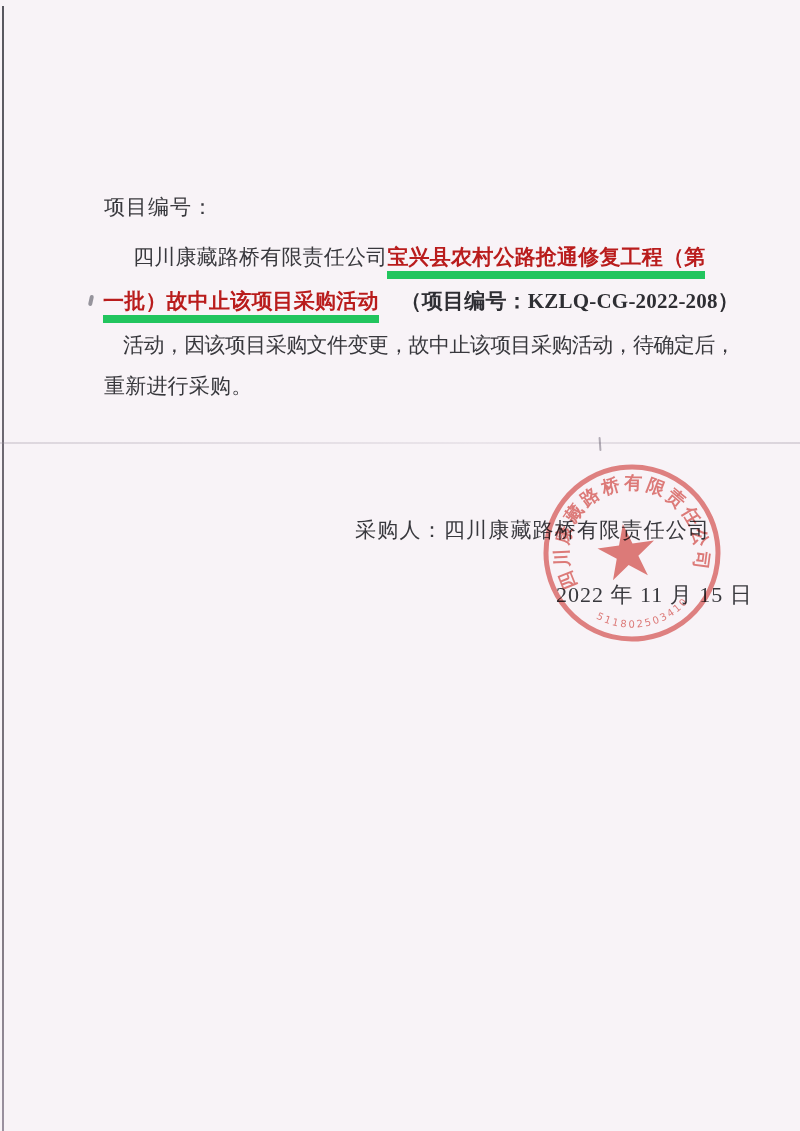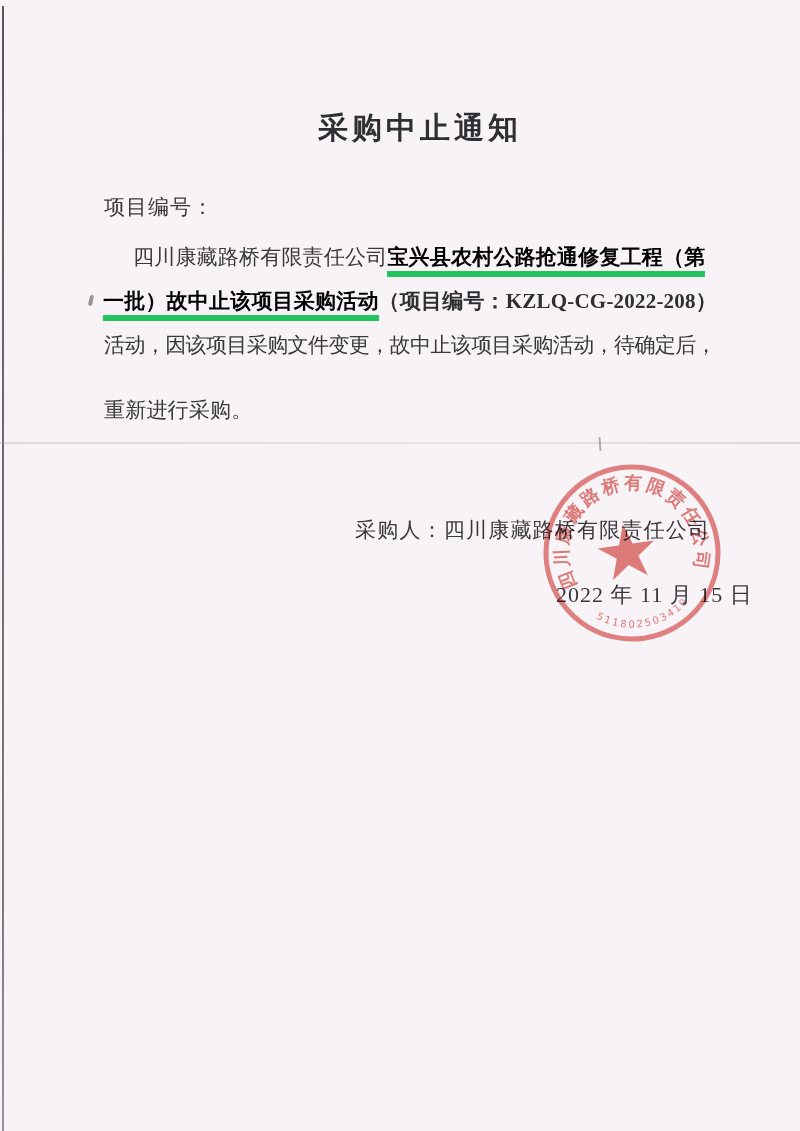--- a/index.html
+++ b/index.html
@@ -43,26 +43,26 @@
     position: absolute; top: 193px; left: 104px;
     font-size: 21px; letter-spacing: 1px;
   }
   .body-line {
     position: absolute; left: 104px; width: 640px;
     font-size: 21px; line-height: 26px; letter-spacing: 0.2px;
     white-space: nowrap;
   }
   .line-1 { top: 244px; padding-left: 29px; }
   .line-2 { top: 288px; left: 103px; }
-  .line-3 { top: 332px; letter-spacing: -0.6px; }
-  .line-4 { top: 397px; }
-  .bold-seg { font-weight: bold; color: #2e2e33; }
+  .line-3 { top: 332px; letter-spacing: -0.6px; margin-left: 19px; }
+  .line-4 { top: 375px; font-family: Liberation Mono, monospace; }
+  .bold-seg { font-weight: bold; color: #2e2e33; padding-left: 22px; }
   .underline-seg {
-    font-weight: bold; color: #000000;
-    border-bottom: 6px solid #22c55e; padding-bottom: 2px;
+    font-weight: bold; color: #b91c1c;
+    border-bottom: 8px solid #22c55e; padding-bottom: 2px;
   }
   .purchaser-line {
     position: absolute; top: 516px; left: 355px;
     font-size: 21px; letter-spacing: 1.2px; white-space: nowrap;
   }
   .date-line {
     position: absolute; top: 580px; left: 556px;
     font-size: 22px; letter-spacing: 1px; white-space: nowrap;
   }
   .seal-svg {
@@ -74,21 +74,20 @@
 </head>
 <body>
 
 <div class="page">
 
   <div class="scan-edge"></div>
   <div class="scan-crease"></div>
   <div class="speck-1"></div>
   <div class="speck-2"></div>
 
-  <div class="doc-title">采购中止通知</div>
 
   <div class="salutation">项目编号：</div>
 
   <div class="body-line line-1"><span>四川康藏路桥有限责任公司</span><span class="underline-seg">宝兴县农村公路抢通修复工程（第</span></div>
 
   <div class="body-line line-2"><span class="underline-seg">一批）故中止该项目采购活动</span><span class="bold-seg">（项目编号：KZLQ-CG-2022-208）</span></div>
 
   <div class="body-line line-3">活动，因该项目采购文件变更，故中止该项目采购活动，待确定后，</div>
 
   <div class="body-line line-4">重新进行采购。</div>

